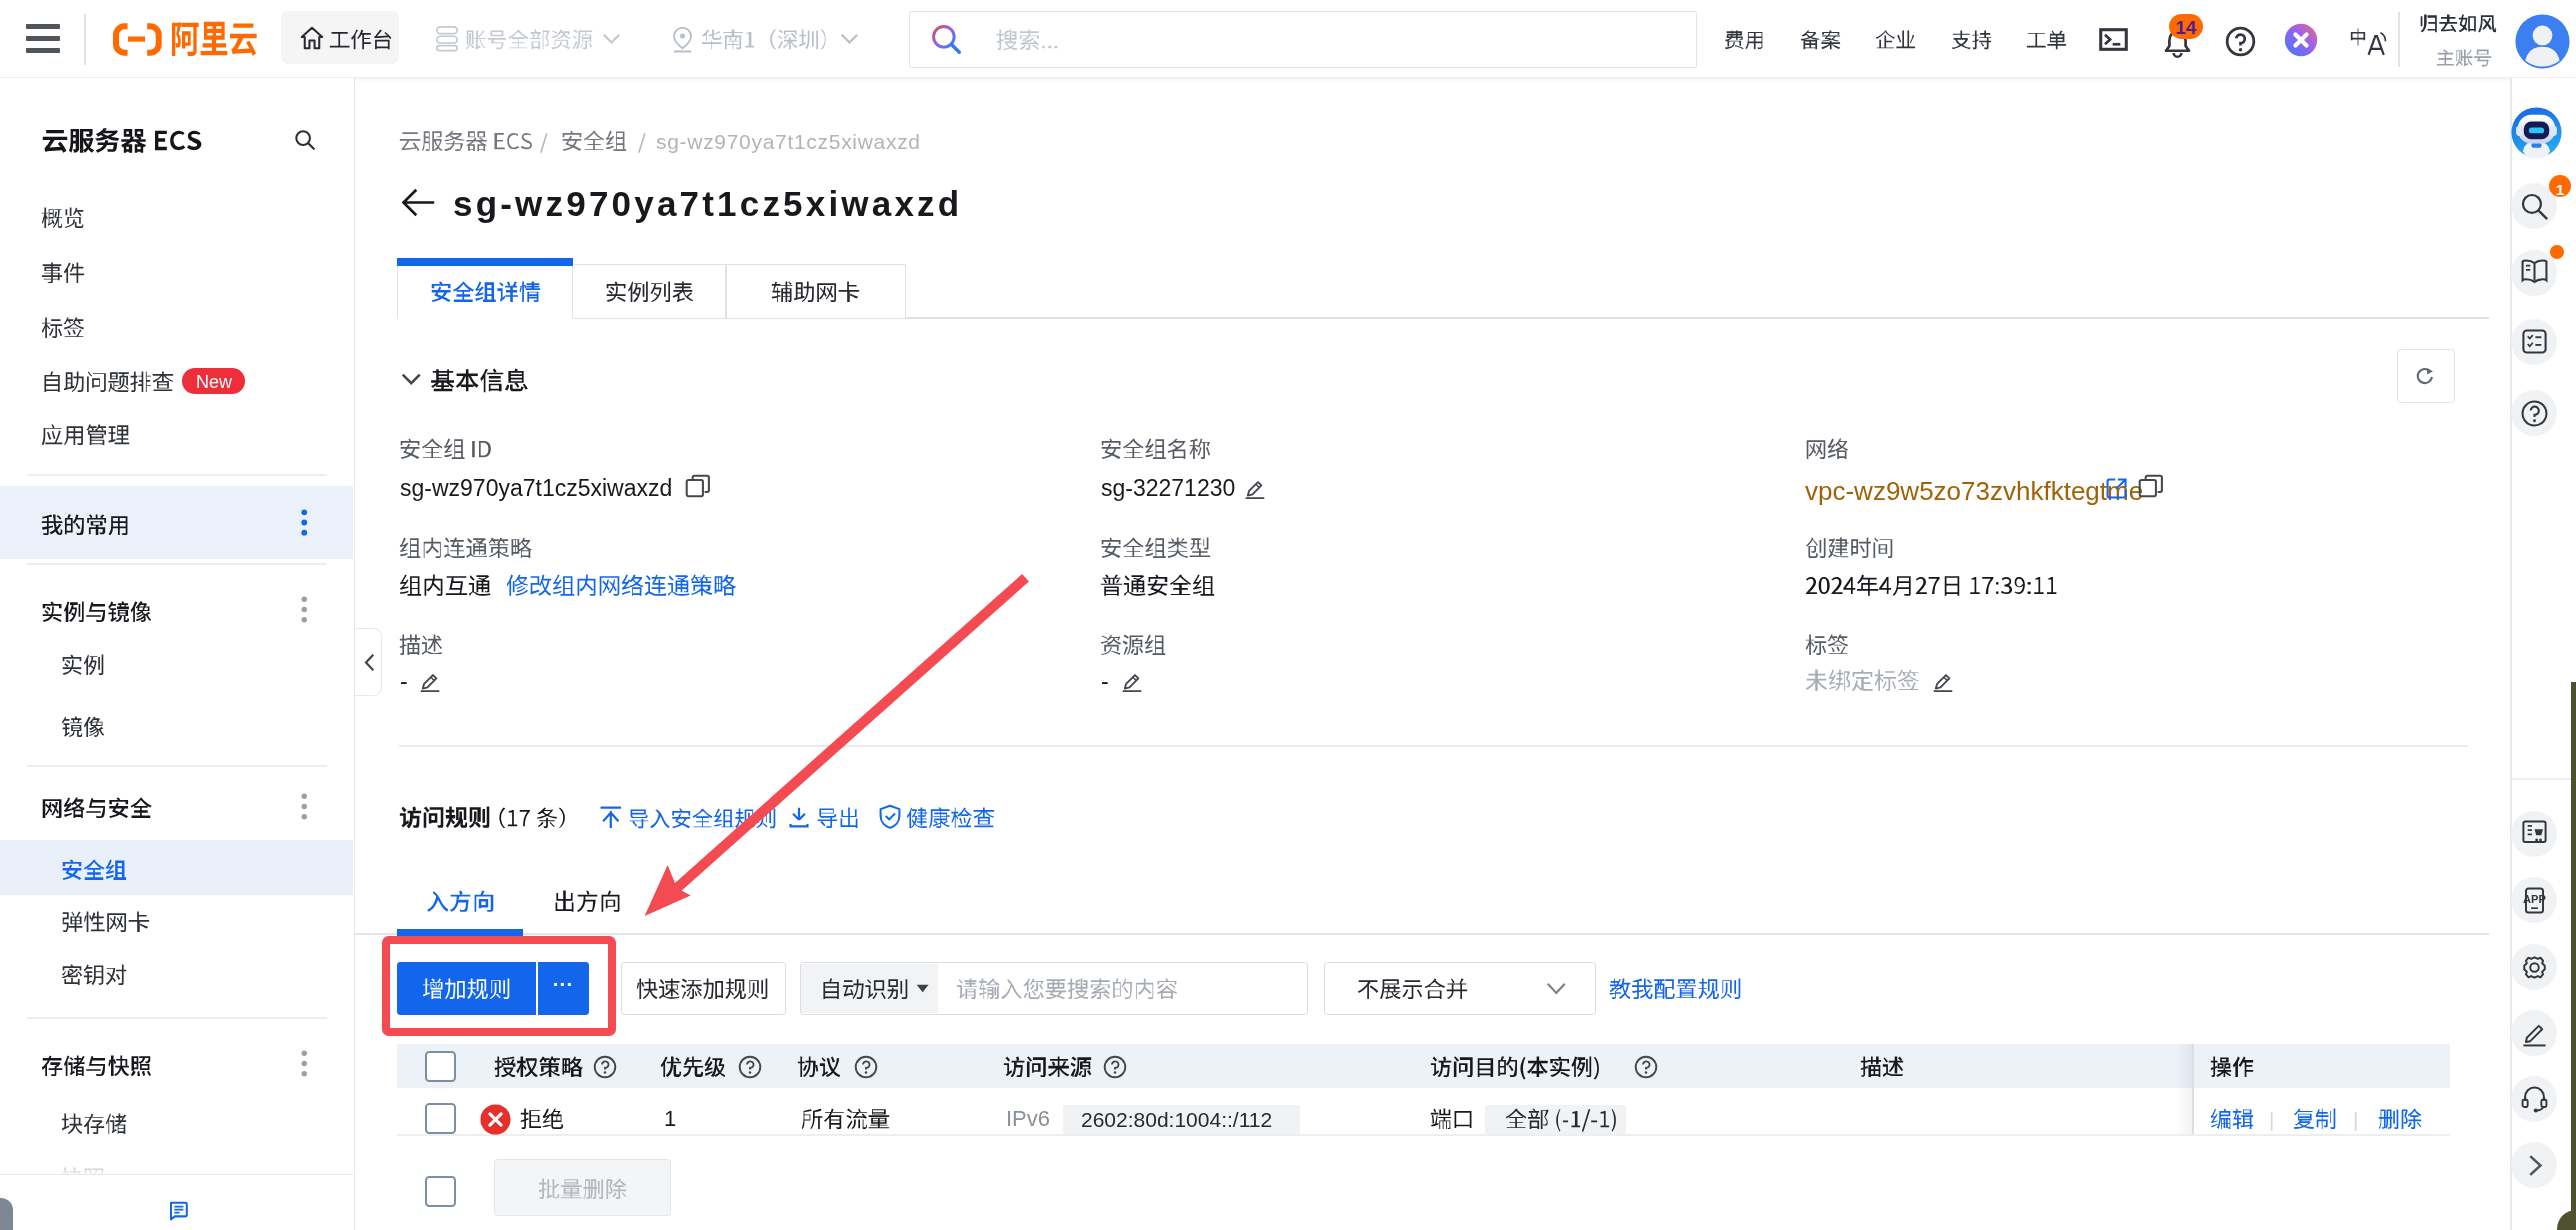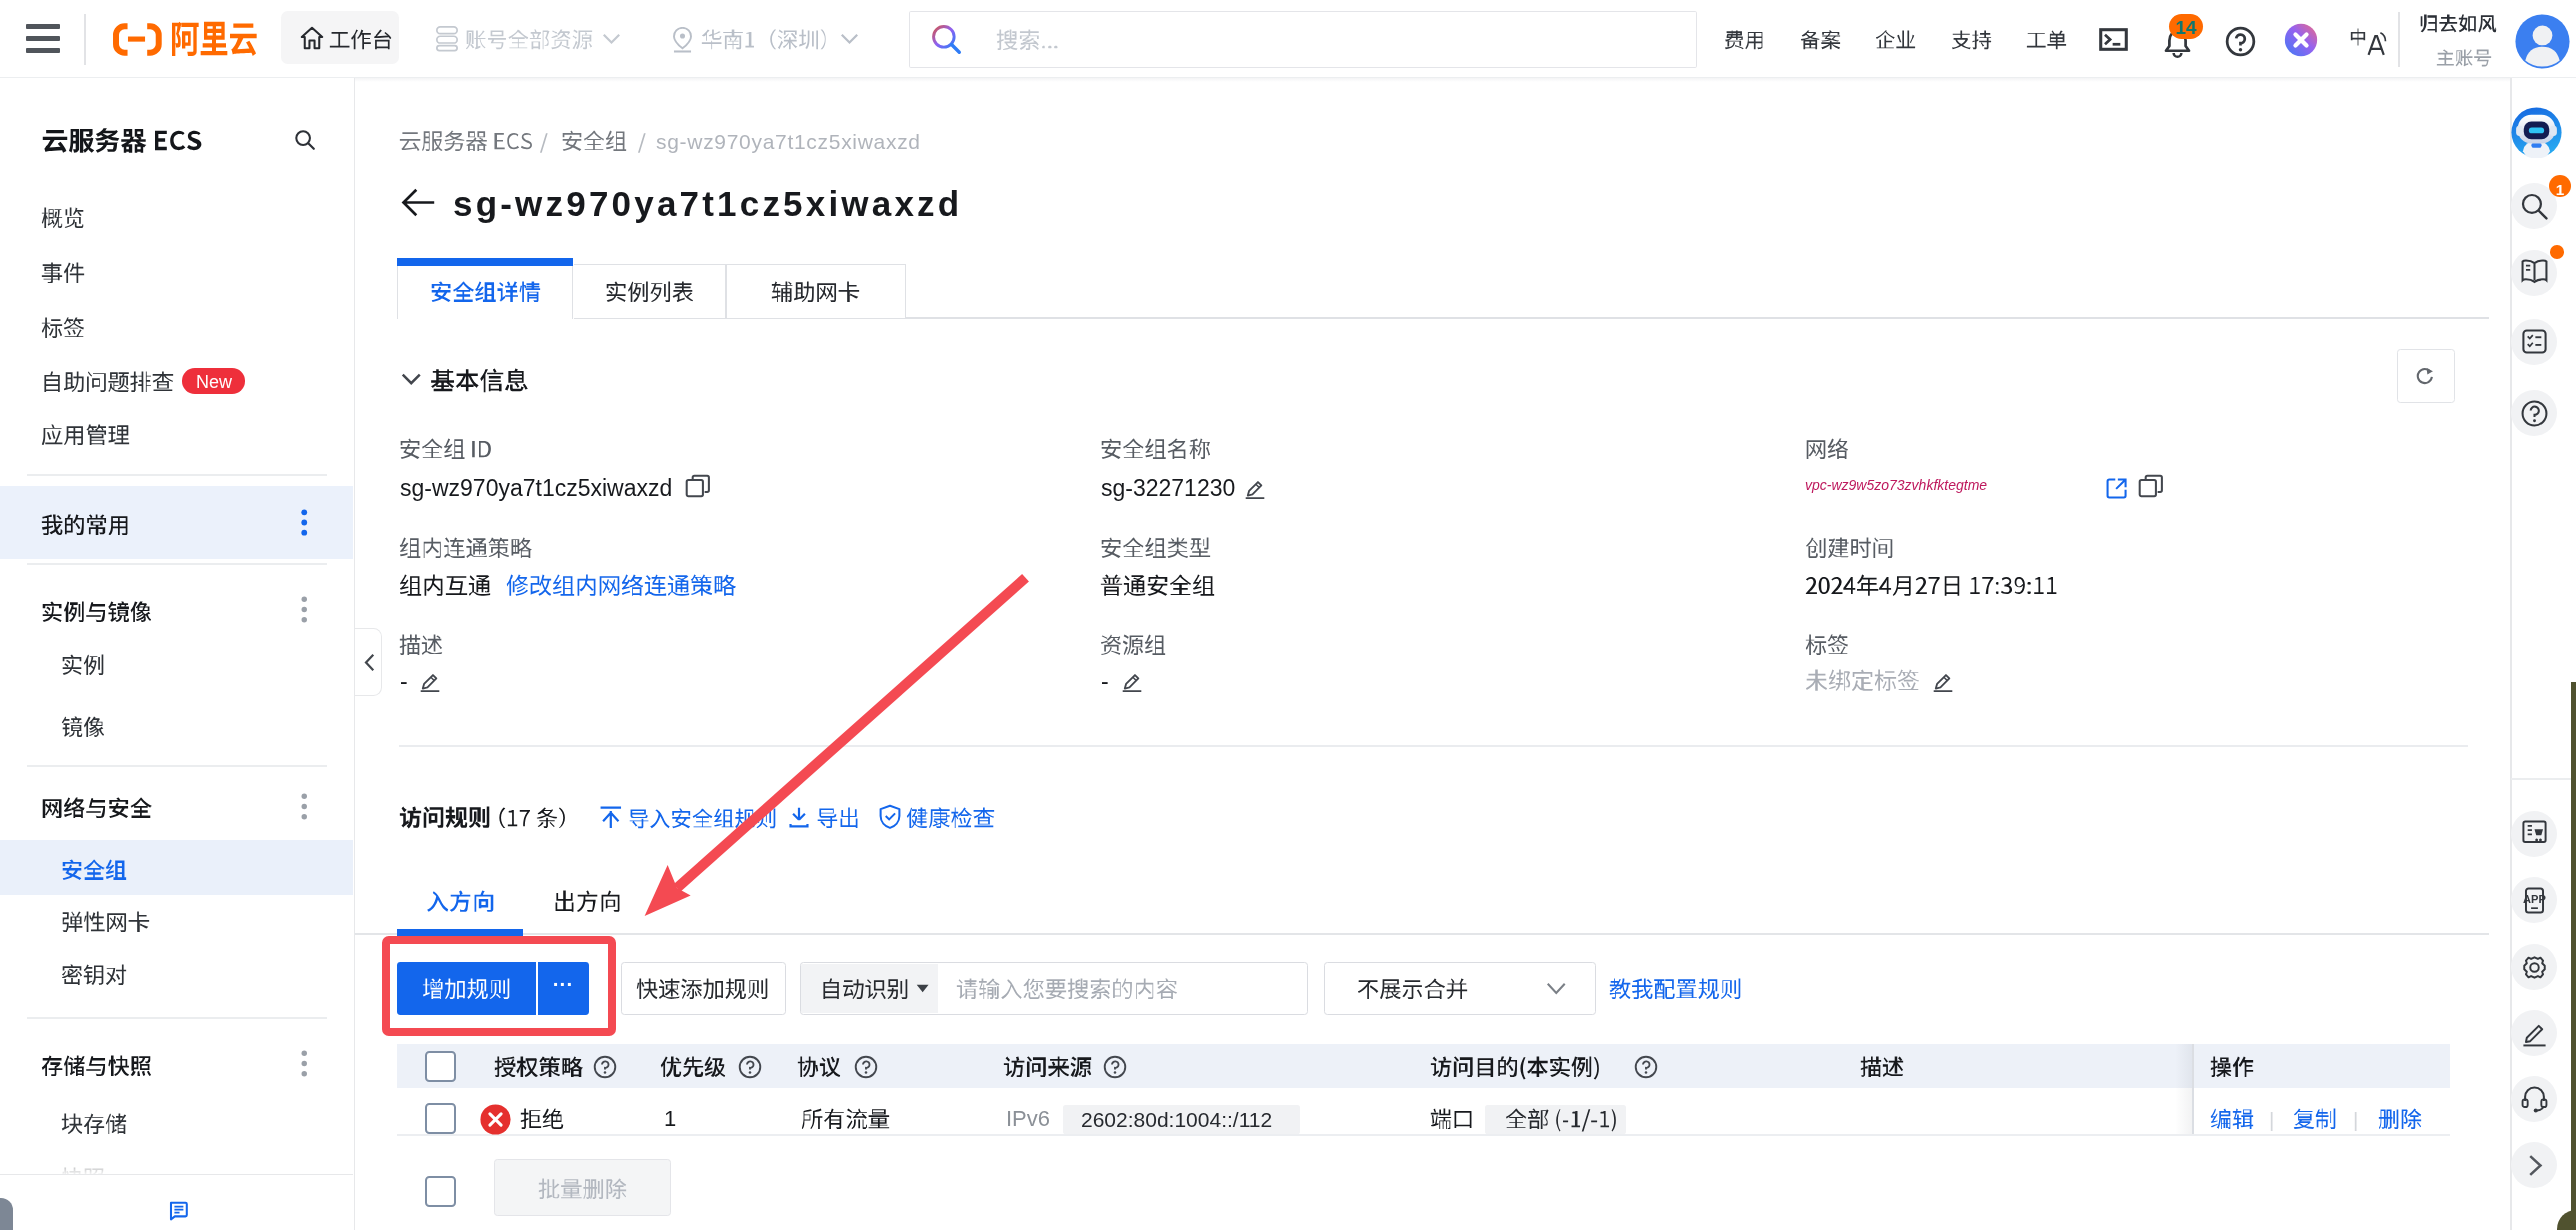--- a/index.html
+++ b/index.html
@@ -81,21 +81,21 @@
 <svg style="position:absolute;left:2099px;top:28px" width="29" height="23" viewBox="0 0 34 27">
     <rect x="2" y="2" width="30" height="23" fill="none" stroke="#33373d" stroke-width="3.6"></rect>
     <path d="M7 8 L13 13.5 L7 19" fill="none" stroke="#33373d" stroke-width="3.2"></path>
     <rect x="16" y="17.5" width="9" height="3.2" fill="#33373d"></rect>
   </svg>
 <svg style="position:absolute;left:2163px;top:29px" width="29" height="29" viewBox="0 0 34 34">
     <path d="M17 3 C11 3 7.5 7.5 7.5 13.5 V20 L3.5 25.5 H30.5 L26.5 20 V13.5 C26.5 7.5 23 3 17 3 Z" fill="none" stroke="#33373d" stroke-width="3.2" stroke-linejoin="round"></path>
     <path d="M12.5 28 A4.5 4.5 0 0 0 21.5 28" fill="none" stroke="#33373d" stroke-width="3"></path>
   </svg>
 <div style="position:absolute;left:2169px;top:13.6px;width:34px;height:25.6px;background:#ff6a00;border-radius:12.8px;"></div>
-<div style="position:absolute;left:2186px;transform:translateX(-50%);top:17.6px;font-size:19px;font-weight:700;color:#0f766e;line-height:1;white-space:pre;">14</div>
+<div style="position:absolute;left:2186px;transform:translateX(-50%);top:17.6px;font-size:19px;font-weight:700;color:#4c1d95;line-height:1;white-space:pre;">14</div>
 <svg style="position:absolute;left:2225px;top:25.6px" width="31" height="31" viewBox="0 0 36 36">
     <circle cx="18" cy="18" r="15.5" fill="none" stroke="#33373d" stroke-width="3.2"></circle>
     <path d="M13 14.5 A5 5 0 1 1 18 20 V22.5" fill="none" stroke="#33373d" stroke-width="3.2"></path>
     <circle cx="18" cy="27.5" r="2" fill="#33373d"></circle>
   </svg>
 <svg style="position:absolute;left:2284px;top:23px" width="34" height="34" viewBox="0 0 40 40">
     <defs>
       <linearGradient id="xg" x1="0" y1="1" x2="1" y2="0">
         <stop offset="0" stop-color="#3f7bf5"></stop>
         <stop offset="0.55" stop-color="#9562f0"></stop>
@@ -361,21 +361,21 @@
   </svg>
 <div style="position:absolute;left:1101px;top:477px;font-size:23px;font-weight:400;color:#17191d;line-height:1;white-space:pre;">sg-32271230</div>
 <svg style="position:absolute;left:1244px;top:477px" width="22" height="22" viewBox="0 0 26 26">
     <path d="M6 16.5 L16.5 6 L20.5 10 L10 20.5 L4.5 22 Z" fill="none" stroke="#43474e" stroke-width="2.2" stroke-linejoin="round"></path>
     <path d="M14 8.5 L18 12.5" stroke="#43474e" stroke-width="1.8"></path>
     <path d="M2 25 H24" stroke="#43474e" stroke-width="2.2"></path>
   </svg>
 <svg style="position:absolute;left:1805px;top:435px" width="44" height="29" viewBox="0 -26.0 52.0 33.8">
     <path d="M5 -14C6 -13 7 -11 9 -9C8 -6 6 -4 4 -2C5 -2 6 -1 6 -1C8 -3 9 -5 10 -7C11 -6 11 -5 12 -4L13 -5C13 -6 12 -8 11 -9C11 -12 12 -14 12 -16L10 -17C10 -15 10 -13 9 -11C8 -12 7 -14 6 -15ZM13 -14C14 -12 15 -11 16 -9C15 -6 14 -4 12 -2C12 -2 13 -1 13 -1C15 -3 16 -5 17 -7C18 -6 19 -4 19 -3L21 -4C20 -6 19 -8 18 -9C19 -11 19 -14 20 -16L18 -17C18 -15 17 -13 17 -11C16 -12 15 -14 14 -15ZM2 -20V2H4V-18H22V-1C22 -0 22 0 21 0C21 0 19 0 17 0C18 1 18 1 18 2C20 2 22 2 23 2C23 1 24 1 24 -1V-20Z M27 -1 28 1C30 -0 33 -1 36 -2L36 -4C33 -3 29 -2 27 -1ZM41 -22C40 -19 38 -17 36 -15L36 -15L34 -16C34 -15 33 -14 33 -14L30 -13C31 -15 33 -18 34 -21L32 -22C31 -19 29 -15 28 -14C28 -14 27 -13 27 -13C27 -12 27 -11 28 -11C28 -11 29 -11 32 -12C31 -10 30 -9 29 -8C28 -7 28 -7 27 -7C27 -6 28 -5 28 -5C28 -5 29 -5 36 -7C36 -7 35 -8 36 -9L31 -8C32 -10 34 -12 36 -15C36 -14 37 -13 37 -13C38 -14 39 -15 39 -16C40 -14 41 -13 42 -12C40 -11 38 -10 36 -9C36 -9 36 -8 37 -7C39 -8 41 -9 44 -11C46 -10 48 -8 50 -8C50 -8 51 -9 51 -9C49 -10 47 -11 45 -12C47 -14 49 -16 50 -19L49 -19L49 -19H42C42 -20 42 -21 43 -22ZM38 -8V2H40V1H47V2H49V-8ZM40 -1V-6H47V-1ZM47 -18C46 -16 45 -14 44 -13C42 -14 41 -16 40 -17L41 -18Z" fill="#575c63"></path>
   </svg>
-<div style="position:absolute;left:1805px;top:478px;font-size:14px;font-weight:400;color:#be185d;line-height:1;white-space:pre;font-style:italic;">vpc-wz9w5zo73zvhkfktegtme</div>
+<div style="position:absolute;left:1805px;top:478px;font-size:26px;font-weight:400;color:#a16207;line-height:1;white-space:pre;">vpc-wz9w5zo73zvhkfktegtme</div>
 <svg style="position:absolute;left:2105px;top:476px" width="24" height="24" viewBox="0 0 28 28">
     <path d="M12 4 H5 Q3 4 3 6 V23 Q3 25 5 25 H22 Q24 25 24 23 V16" fill="none" stroke="#1366ec" stroke-width="2.4"></path>
     <path d="M15 4 H24 V13 M24 4 L13 15" fill="none" stroke="#1366ec" stroke-width="2.4"></path>
   </svg>
 <svg style="position:absolute;left:2138px;top:474px" width="25.6" height="25.6" viewBox="0 0 30 30">
     <rect x="2" y="7" width="19" height="19" rx="2" fill="none" stroke="#43474e" stroke-width="2.4"></rect>
     <path d="M9 7 V4 Q9 2 11 2 H26 Q28 2 28 4 V19 Q28 21 26 21 H23" fill="none" stroke="#43474e" stroke-width="2.4"></path>
   </svg>
 <svg style="position:absolute;left:399px;top:534px" width="133" height="29" viewBox="0 -26.0 156.0 33.8">
     <path d="M1 -2 2 0C4 -0 7 -1 10 -2L10 -4C7 -3 3 -2 1 -2ZM13 -21V-0H10V2H25V-0H23V-21ZM14 -0V-5H21V-0ZM14 -12H21V-7H14ZM14 -14V-19H21V-14ZM2 -11C2 -11 3 -11 6 -12C5 -10 4 -9 3 -8C3 -7 2 -7 1 -6C2 -6 2 -5 2 -5C2 -5 3 -5 10 -7C10 -7 10 -8 10 -8L5 -7C7 -10 9 -12 11 -15L9 -16C9 -15 8 -14 7 -14L4 -13C5 -15 7 -18 8 -21L6 -22C5 -19 3 -15 3 -14C2 -14 2 -13 1 -13C1 -12 2 -11 2 -11Z M29 -17V2H30V-15H38C38 -12 37 -8 31 -5C32 -4 32 -4 33 -3C36 -5 38 -8 39 -10C41 -8 44 -5 45 -4L47 -5C45 -7 42 -10 40 -12C40 -13 40 -14 40 -15H48V-1C48 -0 47 0 47 0C46 0 45 0 43 0C43 1 43 2 43 2C46 2 47 2 48 2C49 1 49 1 49 -0V-17H40V-22H38V-17Z M54 -21C55 -19 57 -17 58 -16L59 -17C59 -18 57 -20 56 -22ZM58 -13H53V-11H57V-3C55 -3 54 -1 53 0L54 2C55 0 57 -1 57 -1C58 -1 59 -0 60 0C62 2 64 2 67 2C70 2 75 2 77 2C77 1 77 -0 77 -1C75 -0 71 -0 67 -0C64 -0 62 -0 60 -1C60 -2 59 -3 58 -3ZM62 -11C62 -11 63 -11 64 -11H68V-7H60V-6H68V-1H70V-6H76V-7H70V-11H75L75 -13H70V-16H68V-13H64C65 -14 65 -16 66 -17H76V-19H67L68 -21L66 -22C65 -21 65 -20 65 -19H60V-17H64C63 -16 63 -15 63 -14C62 -13 62 -13 61 -13C61 -12 62 -11 62 -11Z M80 -20C81 -18 83 -16 84 -15L86 -17C85 -18 83 -20 81 -21ZM85 -12H79V-10H83V-3C82 -2 80 -1 79 0L80 2C82 0 83 -1 84 -1C84 -1 85 -1 86 0C88 1 90 1 93 1C96 1 101 1 103 1C103 1 103 -0 103 -1C101 -0 97 -0 93 -0C91 -0 88 -0 87 -1C86 -2 85 -3 85 -3ZM87 -21V-19H98C97 -19 96 -18 95 -17C93 -18 92 -18 91 -19L90 -18C91 -17 93 -16 95 -15H87V-2H89V-6H94V-2H95V-6H100V-4C100 -3 100 -3 100 -3C99 -3 98 -3 97 -3C97 -3 97 -2 97 -2C99 -2 100 -2 101 -2C102 -2 102 -3 102 -4V-15H98C98 -16 97 -16 97 -16C98 -17 100 -19 102 -20L101 -21L100 -21ZM100 -14V-12H95V-14ZM89 -10H94V-8H89ZM89 -12V-14H94V-12ZM100 -10V-8H95V-10Z M119 -22C118 -20 117 -17 115 -16C115 -16 116 -15 116 -15V-14H106V-13H116V-11H108V-4H110V-9H116V-7C114 -4 109 -1 105 -0C106 0 106 1 106 1C110 0 114 -2 116 -4V2H118V-4C120 -2 124 0 128 1C128 1 129 -0 129 -1C124 -2 120 -4 118 -6V-9H125V-6C125 -5 125 -5 124 -5C124 -5 123 -5 122 -5C122 -5 122 -4 123 -4C124 -4 125 -4 126 -4C126 -4 127 -5 127 -6V-11H118V-13H128V-14H118V-16H118C118 -17 119 -17 119 -18H121C122 -17 122 -16 123 -15L124 -15C124 -16 124 -17 123 -18H128V-20H120C120 -20 121 -21 121 -21ZM109 -22C108 -20 107 -17 105 -16C105 -16 106 -15 106 -15C107 -16 108 -17 109 -18H110C111 -17 111 -16 112 -15L113 -15C113 -16 113 -17 112 -18H117V-20H110C110 -20 111 -21 111 -21Z M146 -22C145 -19 143 -16 141 -15V-20H132V-1H134V-3H141V-7C141 -7 141 -7 141 -6L143 -7V2H144V1H152V2H154V-7L154 -7C155 -7 155 -8 156 -8C153 -9 151 -10 149 -12C151 -14 153 -16 154 -19L153 -19L152 -19H147C147 -20 147 -21 148 -21ZM134 -19H136V-13H134ZM134 -5V-11H136V-5ZM139 -11V-5H137V-11ZM139 -13H137V-19H139ZM141 -8V-14C141 -14 141 -13 142 -13C142 -14 143 -15 144 -16C145 -14 146 -13 147 -12C145 -10 143 -9 141 -8ZM144 -1V-6H152V-1ZM151 -17C150 -16 149 -14 148 -13C147 -14 146 -16 145 -17L145 -17ZM144 -7C145 -8 147 -9 148 -11C149 -9 151 -8 153 -7Z" fill="#575c63"></path>

